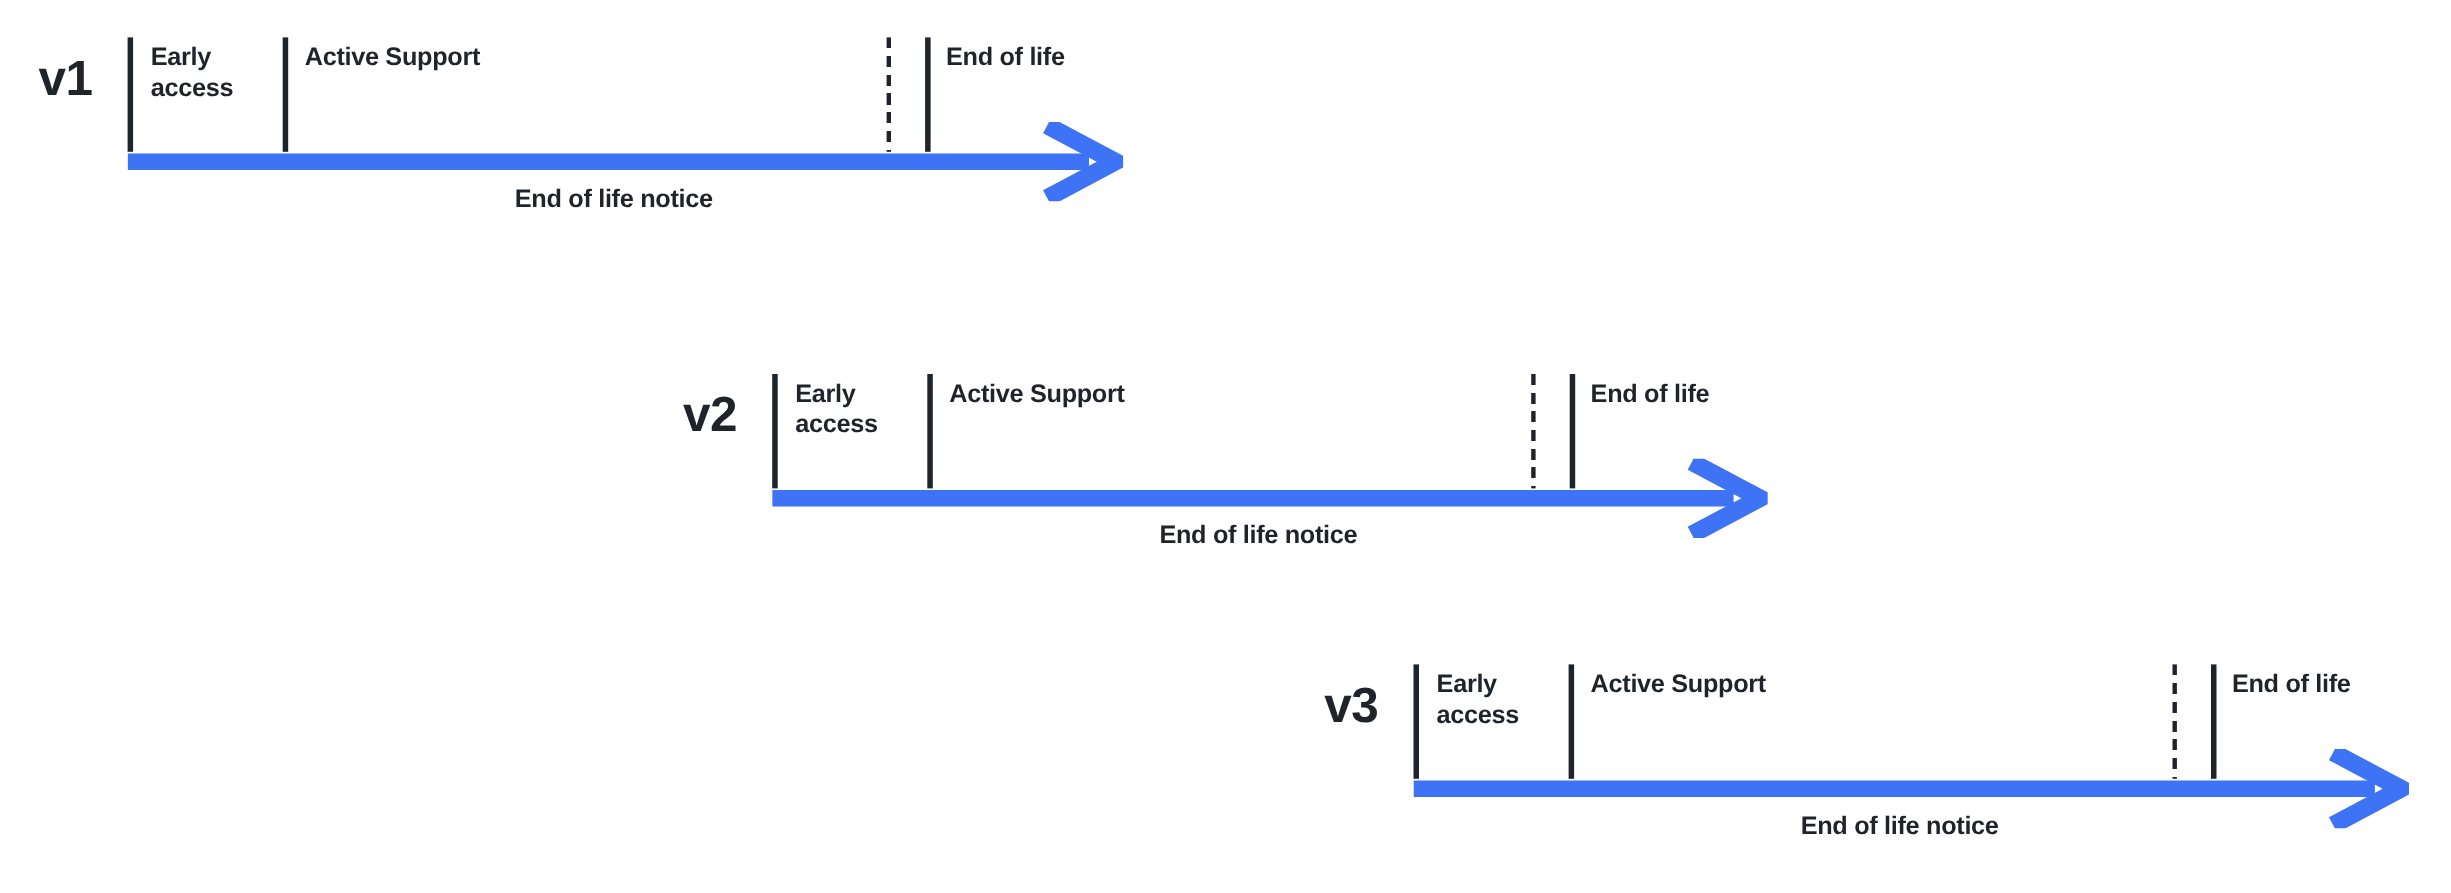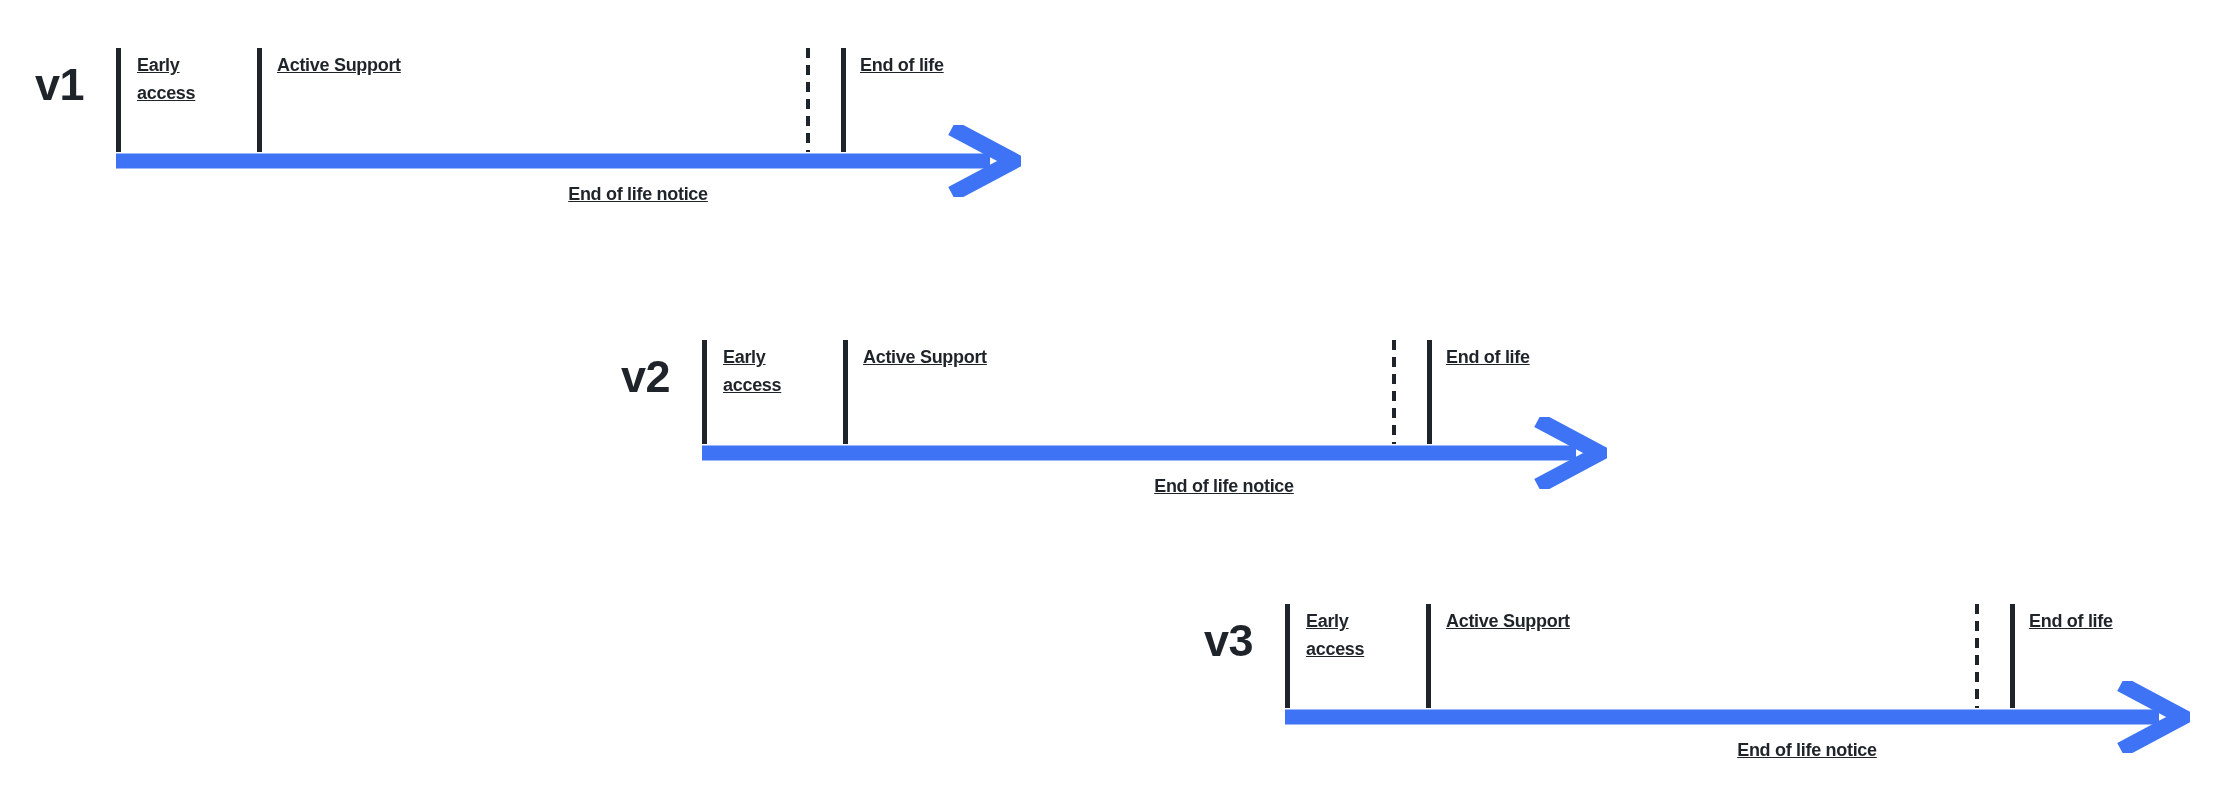--- a/index.html
+++ b/index.html
@@ -17,21 +17,21 @@
   }
   .canvas {
     position: absolute;
     inset: 0;
   }
   .row {
     position: absolute;
     width: 1060px;
     height: 205px;
   }
-  .row.r1 { left: 0px;    top: 30px;  }
+  .row.r1 { left: 0px;    top: 16px;  }
   .row.r2 { left: 586px;  top: 322px; }
   .row.r3 { left: 1169px; top: 586px; }
 
   .version {
     position: absolute;
     left: 0;
     top: 30px;
     width: 84px;
     text-align: right;
     font-size: 45px;
@@ -59,35 +59,34 @@
       to bottom,
       var(--ink, #1f242a) 0px,
       var(--ink, #1f242a) 10px,
       transparent 10px,
       transparent 17px
     );
   }
 
   .lbl {
     position: absolute;
-    font-size: 18px;
+    font-size: 23px;
     font-weight: 700;
     letter-spacing: -0.3px;
     line-height: 28px;
     color: var(--ink, #1f242a);
-    text-decoration: underline;
   }
   .lbl.early  { left: 137px; top: 21px; width: 105px; }
   .lbl.active { left: 277px; top: 21px; white-space: nowrap; }
   .lbl.eol    { left: 860px; top: 21px; white-space: nowrap; }
   .lbl.notice {
     left: 468px;
     top: 150px;
     width: 340px;
-    text-align: center;
+    text-align: left;
     white-space: nowrap;
   }
 
   .arrow {
     position: absolute;
     left: 116px;
     top: 95px;
     color: var(--accent, #3d73f4);
     display: block;
   }

